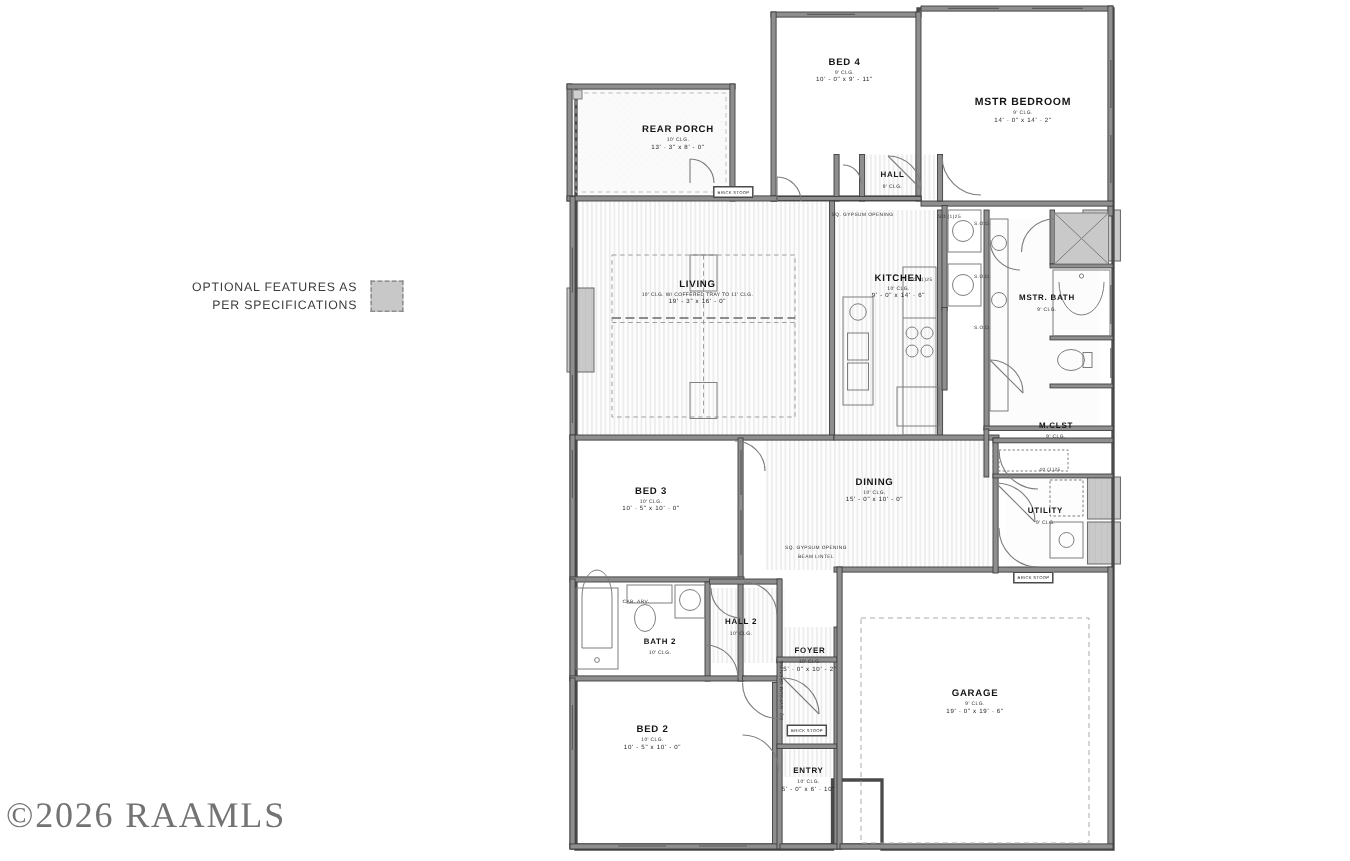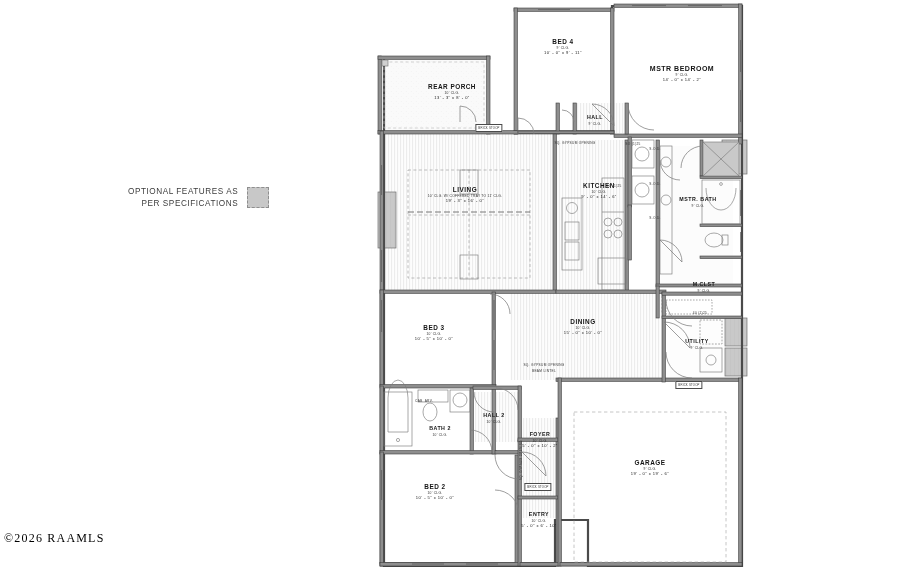--- a/index.html
+++ b/index.html
@@ -6,22 +6,22 @@
   body{width:900px;height:574px;overflow:hidden;position:relative;
        font-family:"Liberation Sans", sans-serif;color:#1a1a1a;}
   #stage{position:absolute;left:0;top:0;width:900px;height:574px;background:#fff;}
 
   
   .legend{position:absolute;left:128px;top:186px;display:flex;align-items:center;gap:9px;}
   .legend-text{font-size:8.2px;letter-spacing:.55px;color:#3b3b3b;text-align:right;line-height:11.5px;white-space:nowrap;}
   .legend-swatch{width:20px;height:19px;background:#c8c8c8;border:1.4px dashed #8e8e8e;}
 
   
-  .watermark{position:absolute;left:4px;top:531px;font-size:12px;letter-spacing:1.2px;
-             color:#000000;font-family:"Liberation Serif", serif;white-space:nowrap;}
+  .watermark{position:absolute;left:4px;top:531px;font-size:24px;letter-spacing:1.2px;
+             color:#737373;font-family:"Liberation Serif", serif;white-space:nowrap;}
 
   
   #plan{position:absolute;left:370px;top:0px;width:400px;height:574px;}
   #plan svg{display:block;}
 
   
   .rm{position:absolute;text-align:center;white-space:nowrap;color:#141414;
       transform:translate(-50%,0);}
   .rm .nm{font-size:6.4px;font-weight:bold;letter-spacing:.5px;line-height:7.6px;}
   .rm .cg{font-size:3.3px;letter-spacing:.25px;line-height:4.6px;color:#2c2c2c;}

